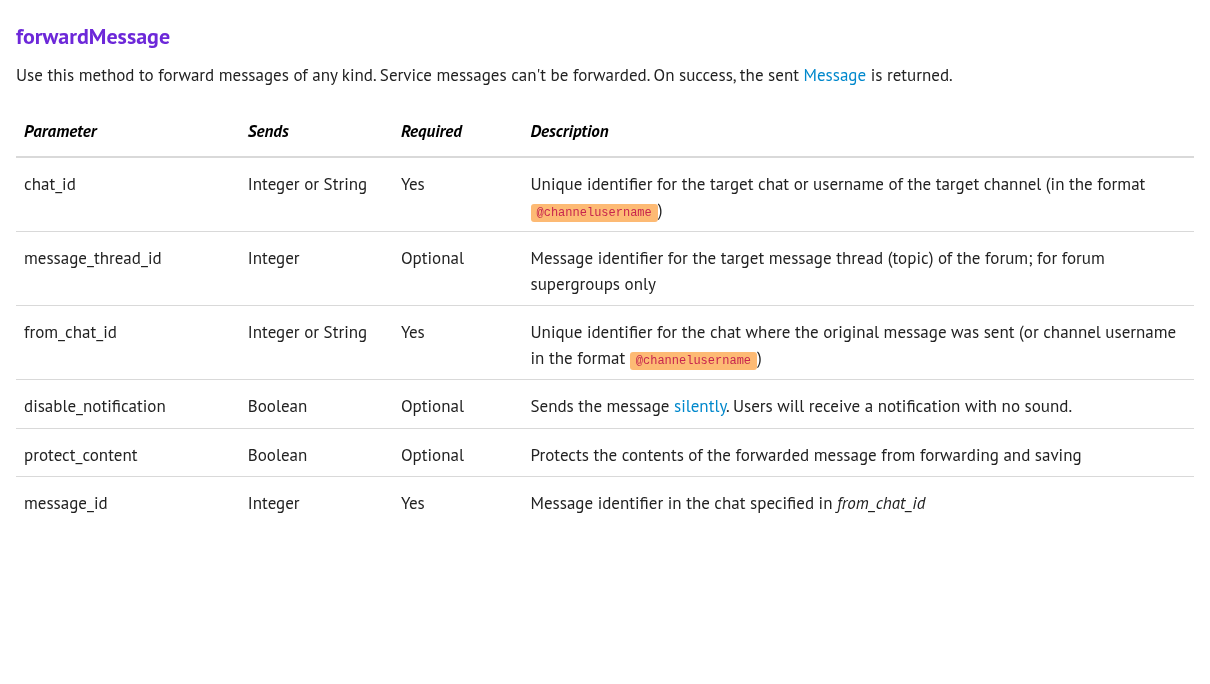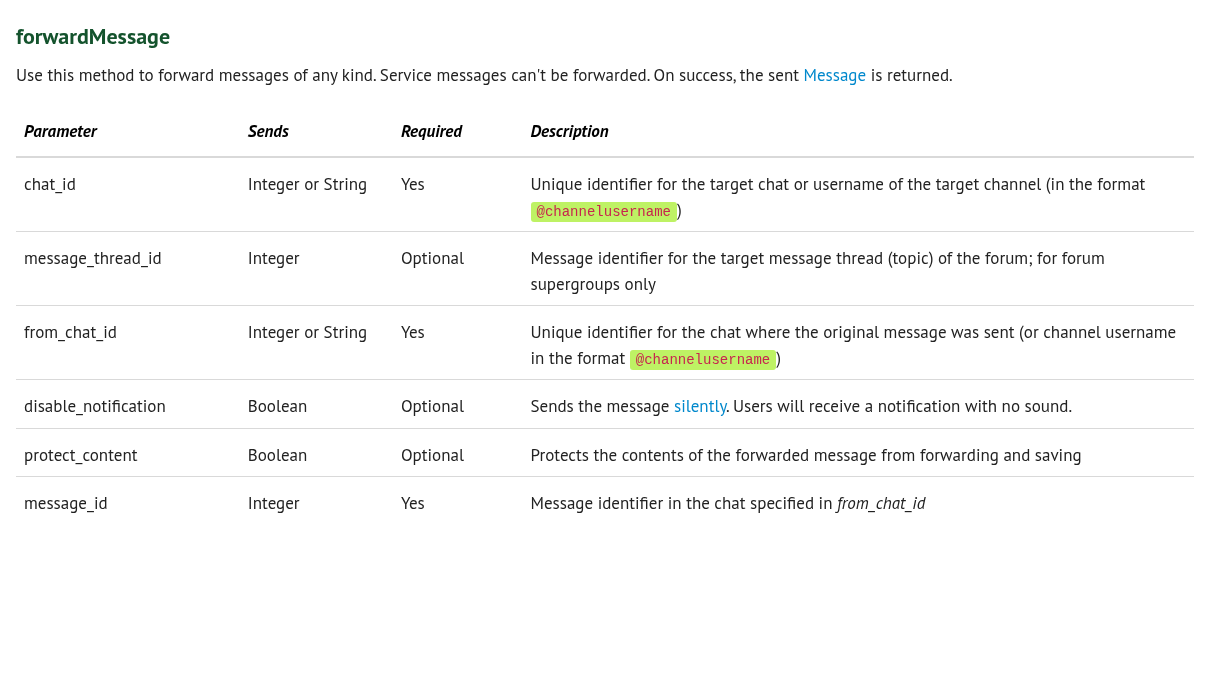--- a/index.html
+++ b/index.html
@@ -10,21 +10,21 @@
     font-size: 17px;
     line-height: 1.5;
     color: #222;
     background: #fff;
     width: 1210px;
   }
   h4 {
     font-size: 22px;
     font-weight: 700;
     margin: 4px 0 10px 0;
-    color: #14532d;
+    color: #6d28d9;
   }
   p {
     margin: 0 0 20px 0;
     font-size: 17px;
   }
   a {
     color: #0088cc;
     text-decoration: none;
   }
   table {
@@ -42,25 +42,25 @@
   }
   tbody td {
     padding: 14px 14px 8px 8px;
     border-top: 1px solid #d9d9d9;
     vertical-align: top;
     color: #222;
   }
   tbody tr:first-child td { border-top: none; }
   code {
     font-family: "SFMono-Regular", Consolas, "Liberation Mono", Menlo, monospace;
-    background: #bef264;
+    background: #fdba74;
     color: #c7254e;
     padding: 2px 6px;
     border-radius: 3px;
-    font-size: 14px;
+    font-size: 12px;
   }
   em {
     font-style: italic;
   }
   .col-param  { width: 19%; }
   .col-type   { width: 13%; }
   .col-req    { width: 11%; }
   .col-desc   { width: 57%; }
 </style>
 </head>

